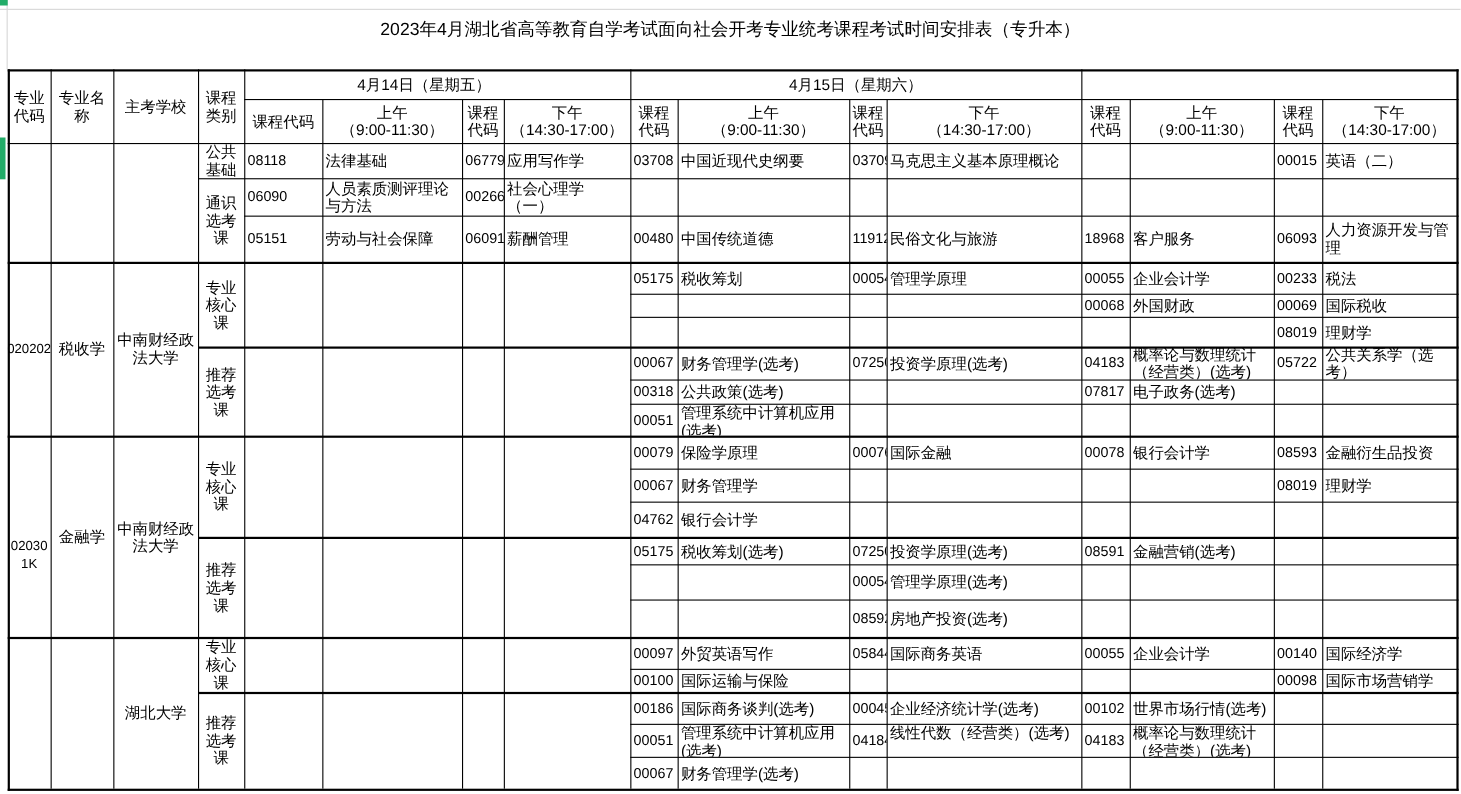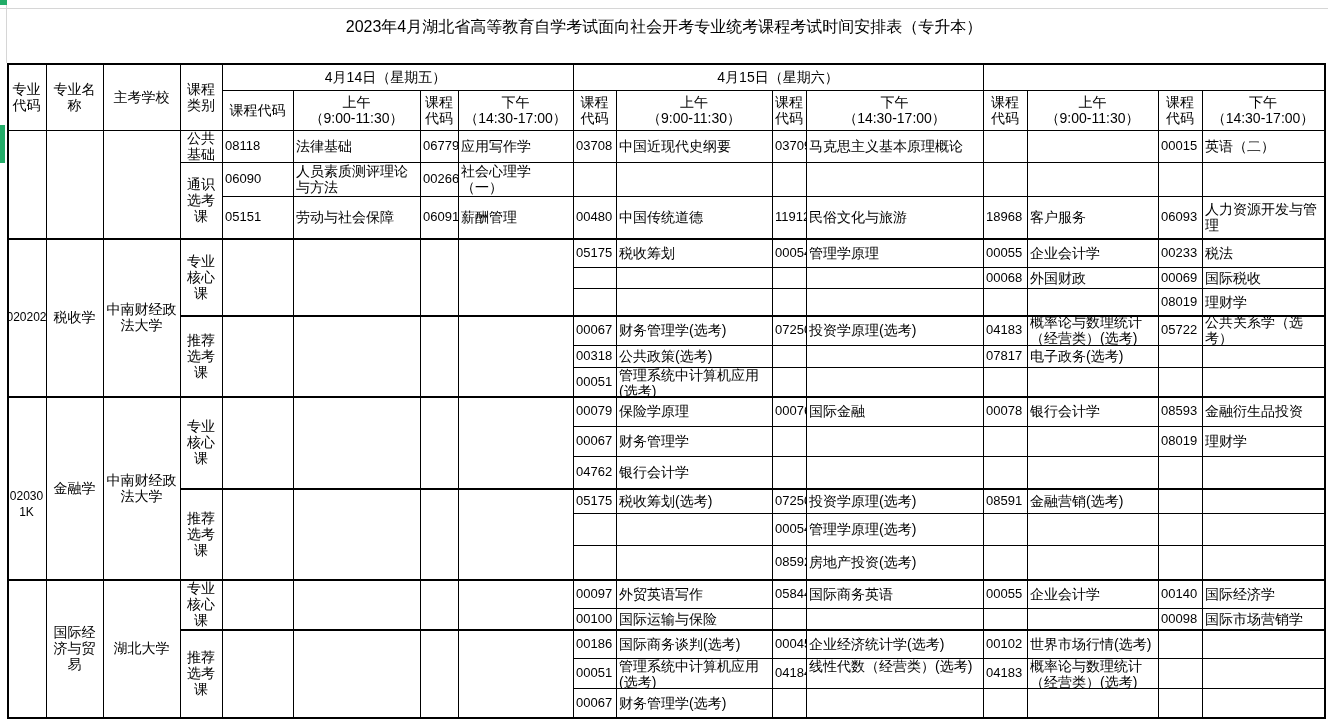--- a/index.html
+++ b/index.html
@@ -118,21 +118,20 @@
   <div class="c ctr colD" style="top:579px;height:50px">专业核心课</div>
   <div class="c ctr colD" style="top:629px;height:88px">推荐选考课</div>
 
   <div class="c ctr seccode colA" style="top:238px;height:158px">020202</div>
   <div class="c ctr colB" style="top:238px;height:158px">税收学</div>
   <div class="c ctr colC" style="top:238px;height:158px">中南财经政法大学</div>
   <div class="c ctr seccode pre colA" style="top:396px;height:215px">02030
 1K</div>
   <div class="c ctr colB" style="top:396px;height:183px">金融学</div>
   <div class="c ctr colC" style="top:396px;height:183px">中南财经政法大学</div>
-  <div class="c ctr colB" style="top:579px;height:138px">国际经济与贸易</div>
   <div class="c ctr colC" style="top:579px;height:138px">湖北大学</div>
 
   <div class="c code d1c1 r0">08118</div>
   <div class="c d1am r0">法律基础</div>
   <div class="c code d1c2 r0">06779</div>
   <div class="c d1pm r0">应用写作学</div>
   <div class="c code d2c1 r0">03708</div>
   <div class="c d2am r0">中国近现代史纲要</div>
   <div class="c code d2c2 r0">03709</div>
   <div class="c d2pm r0">马克思主义基本原理概论</div>

